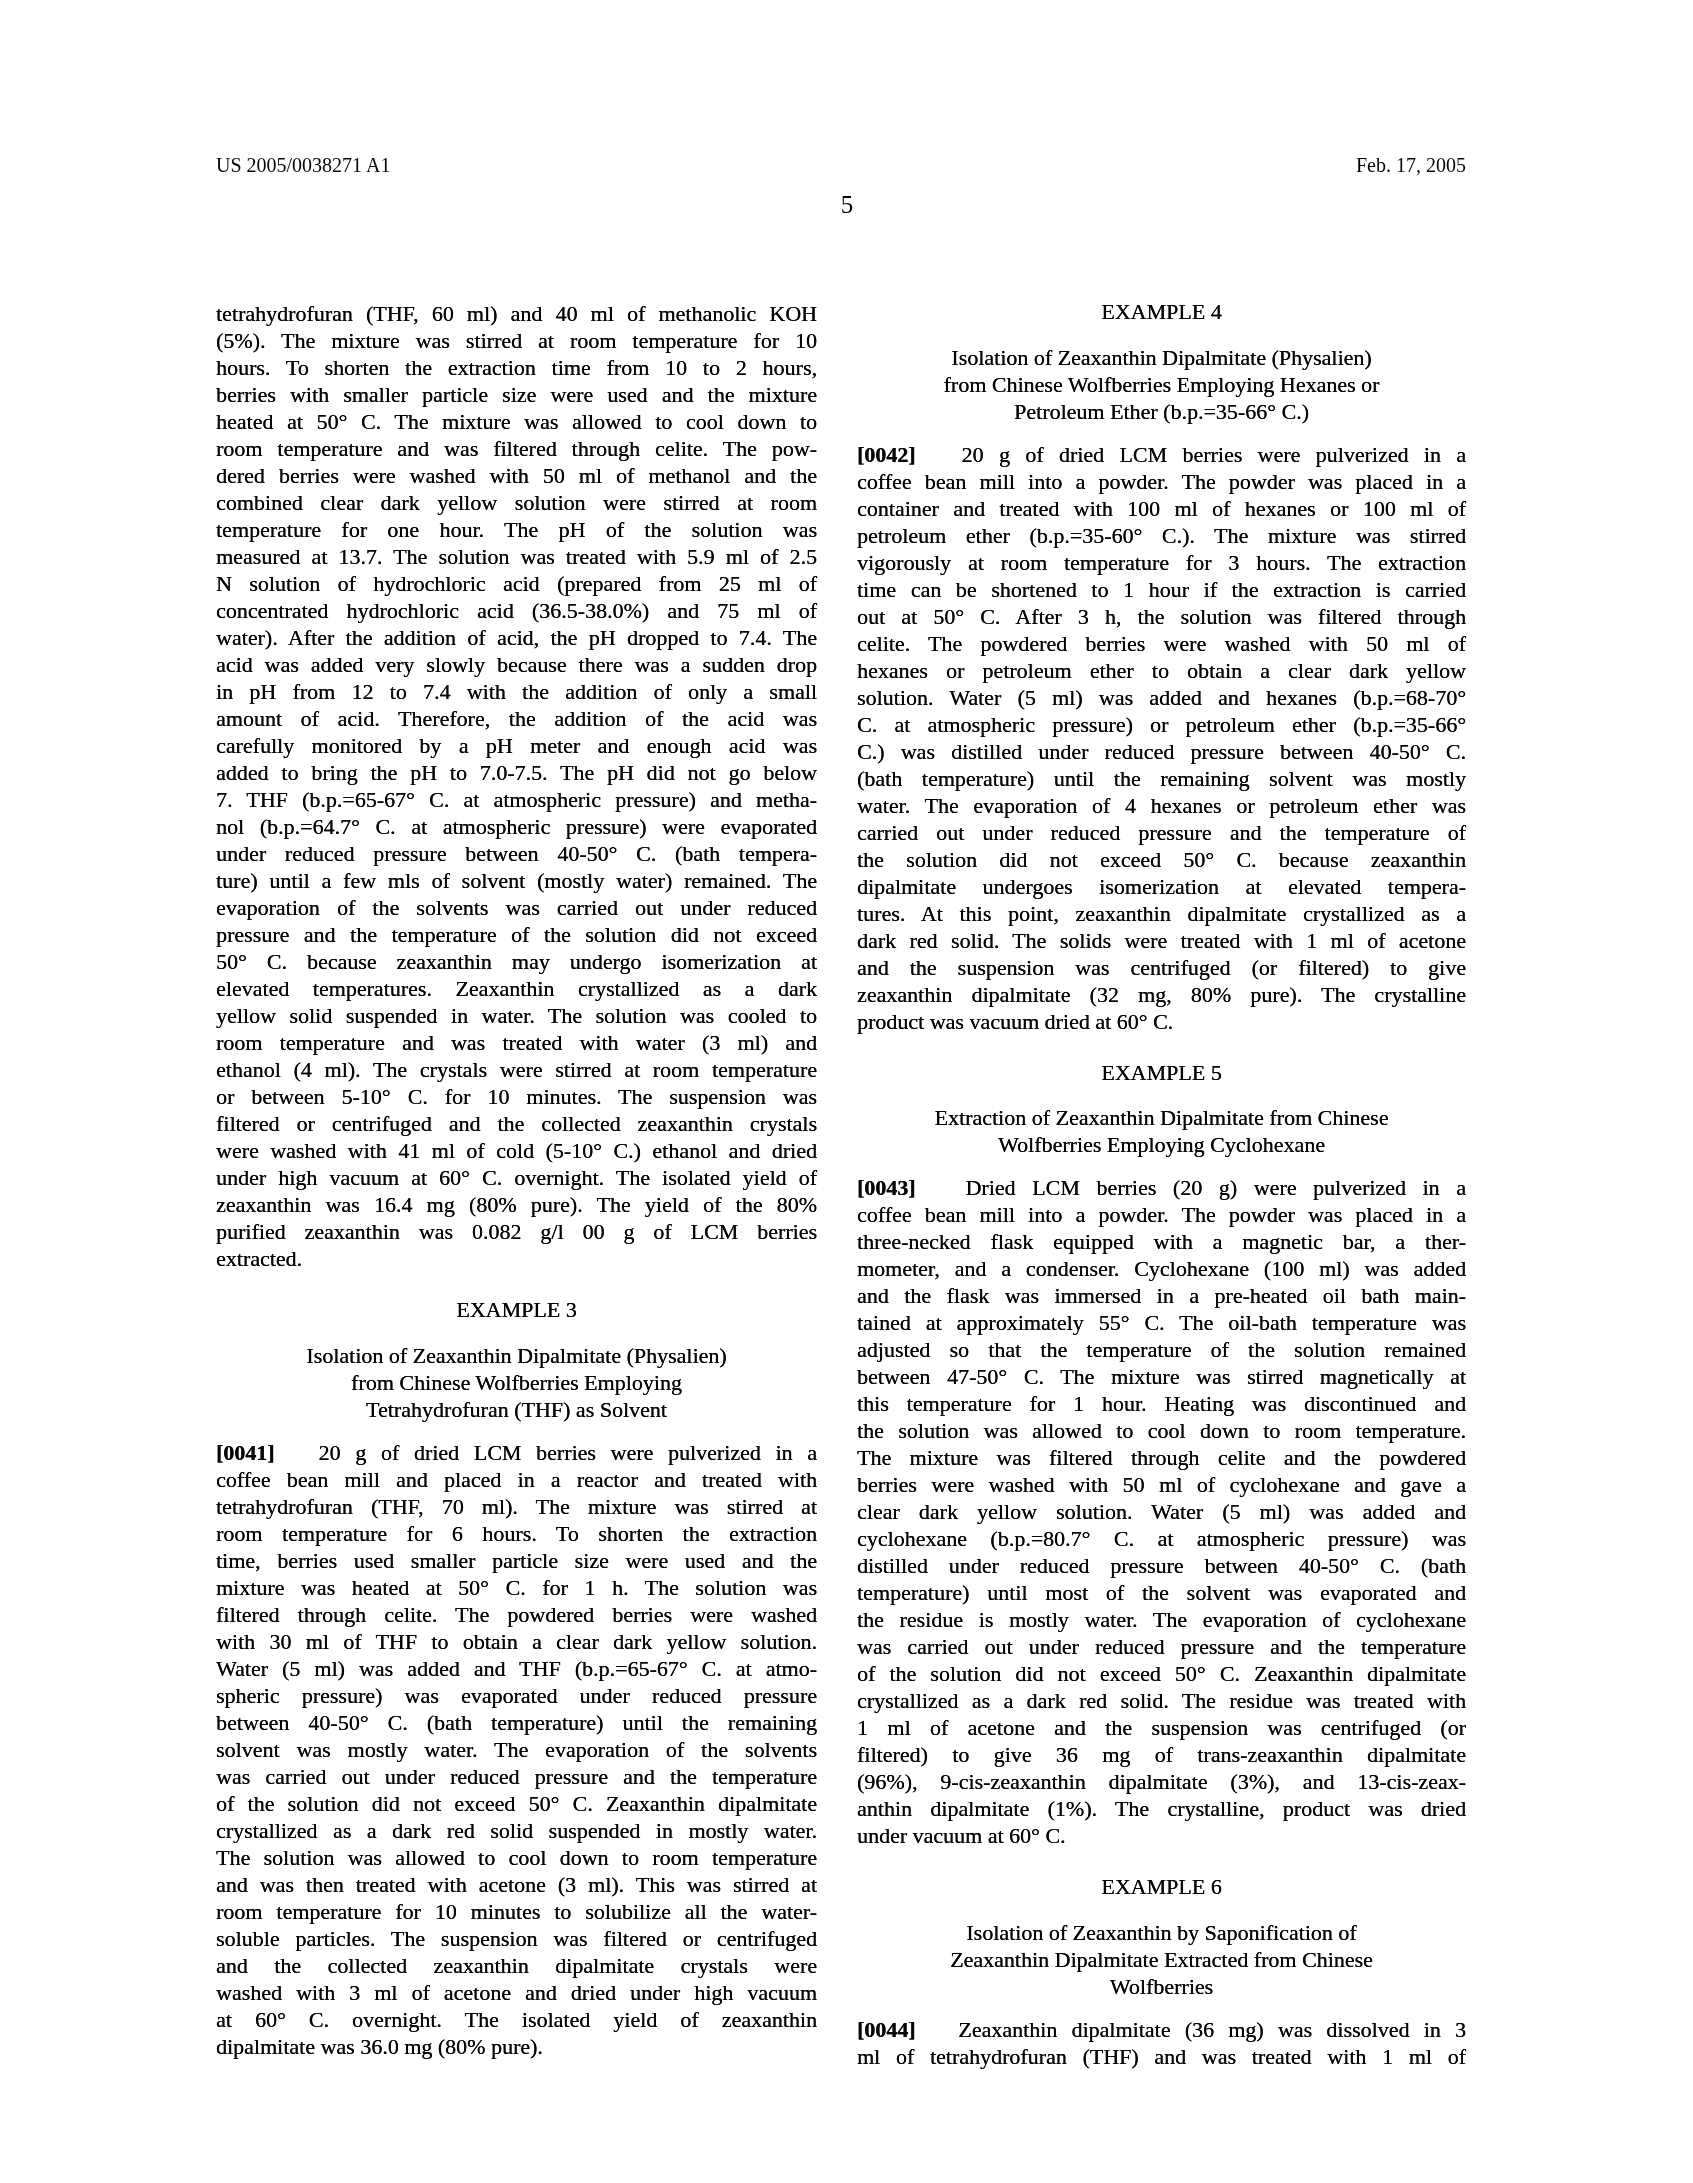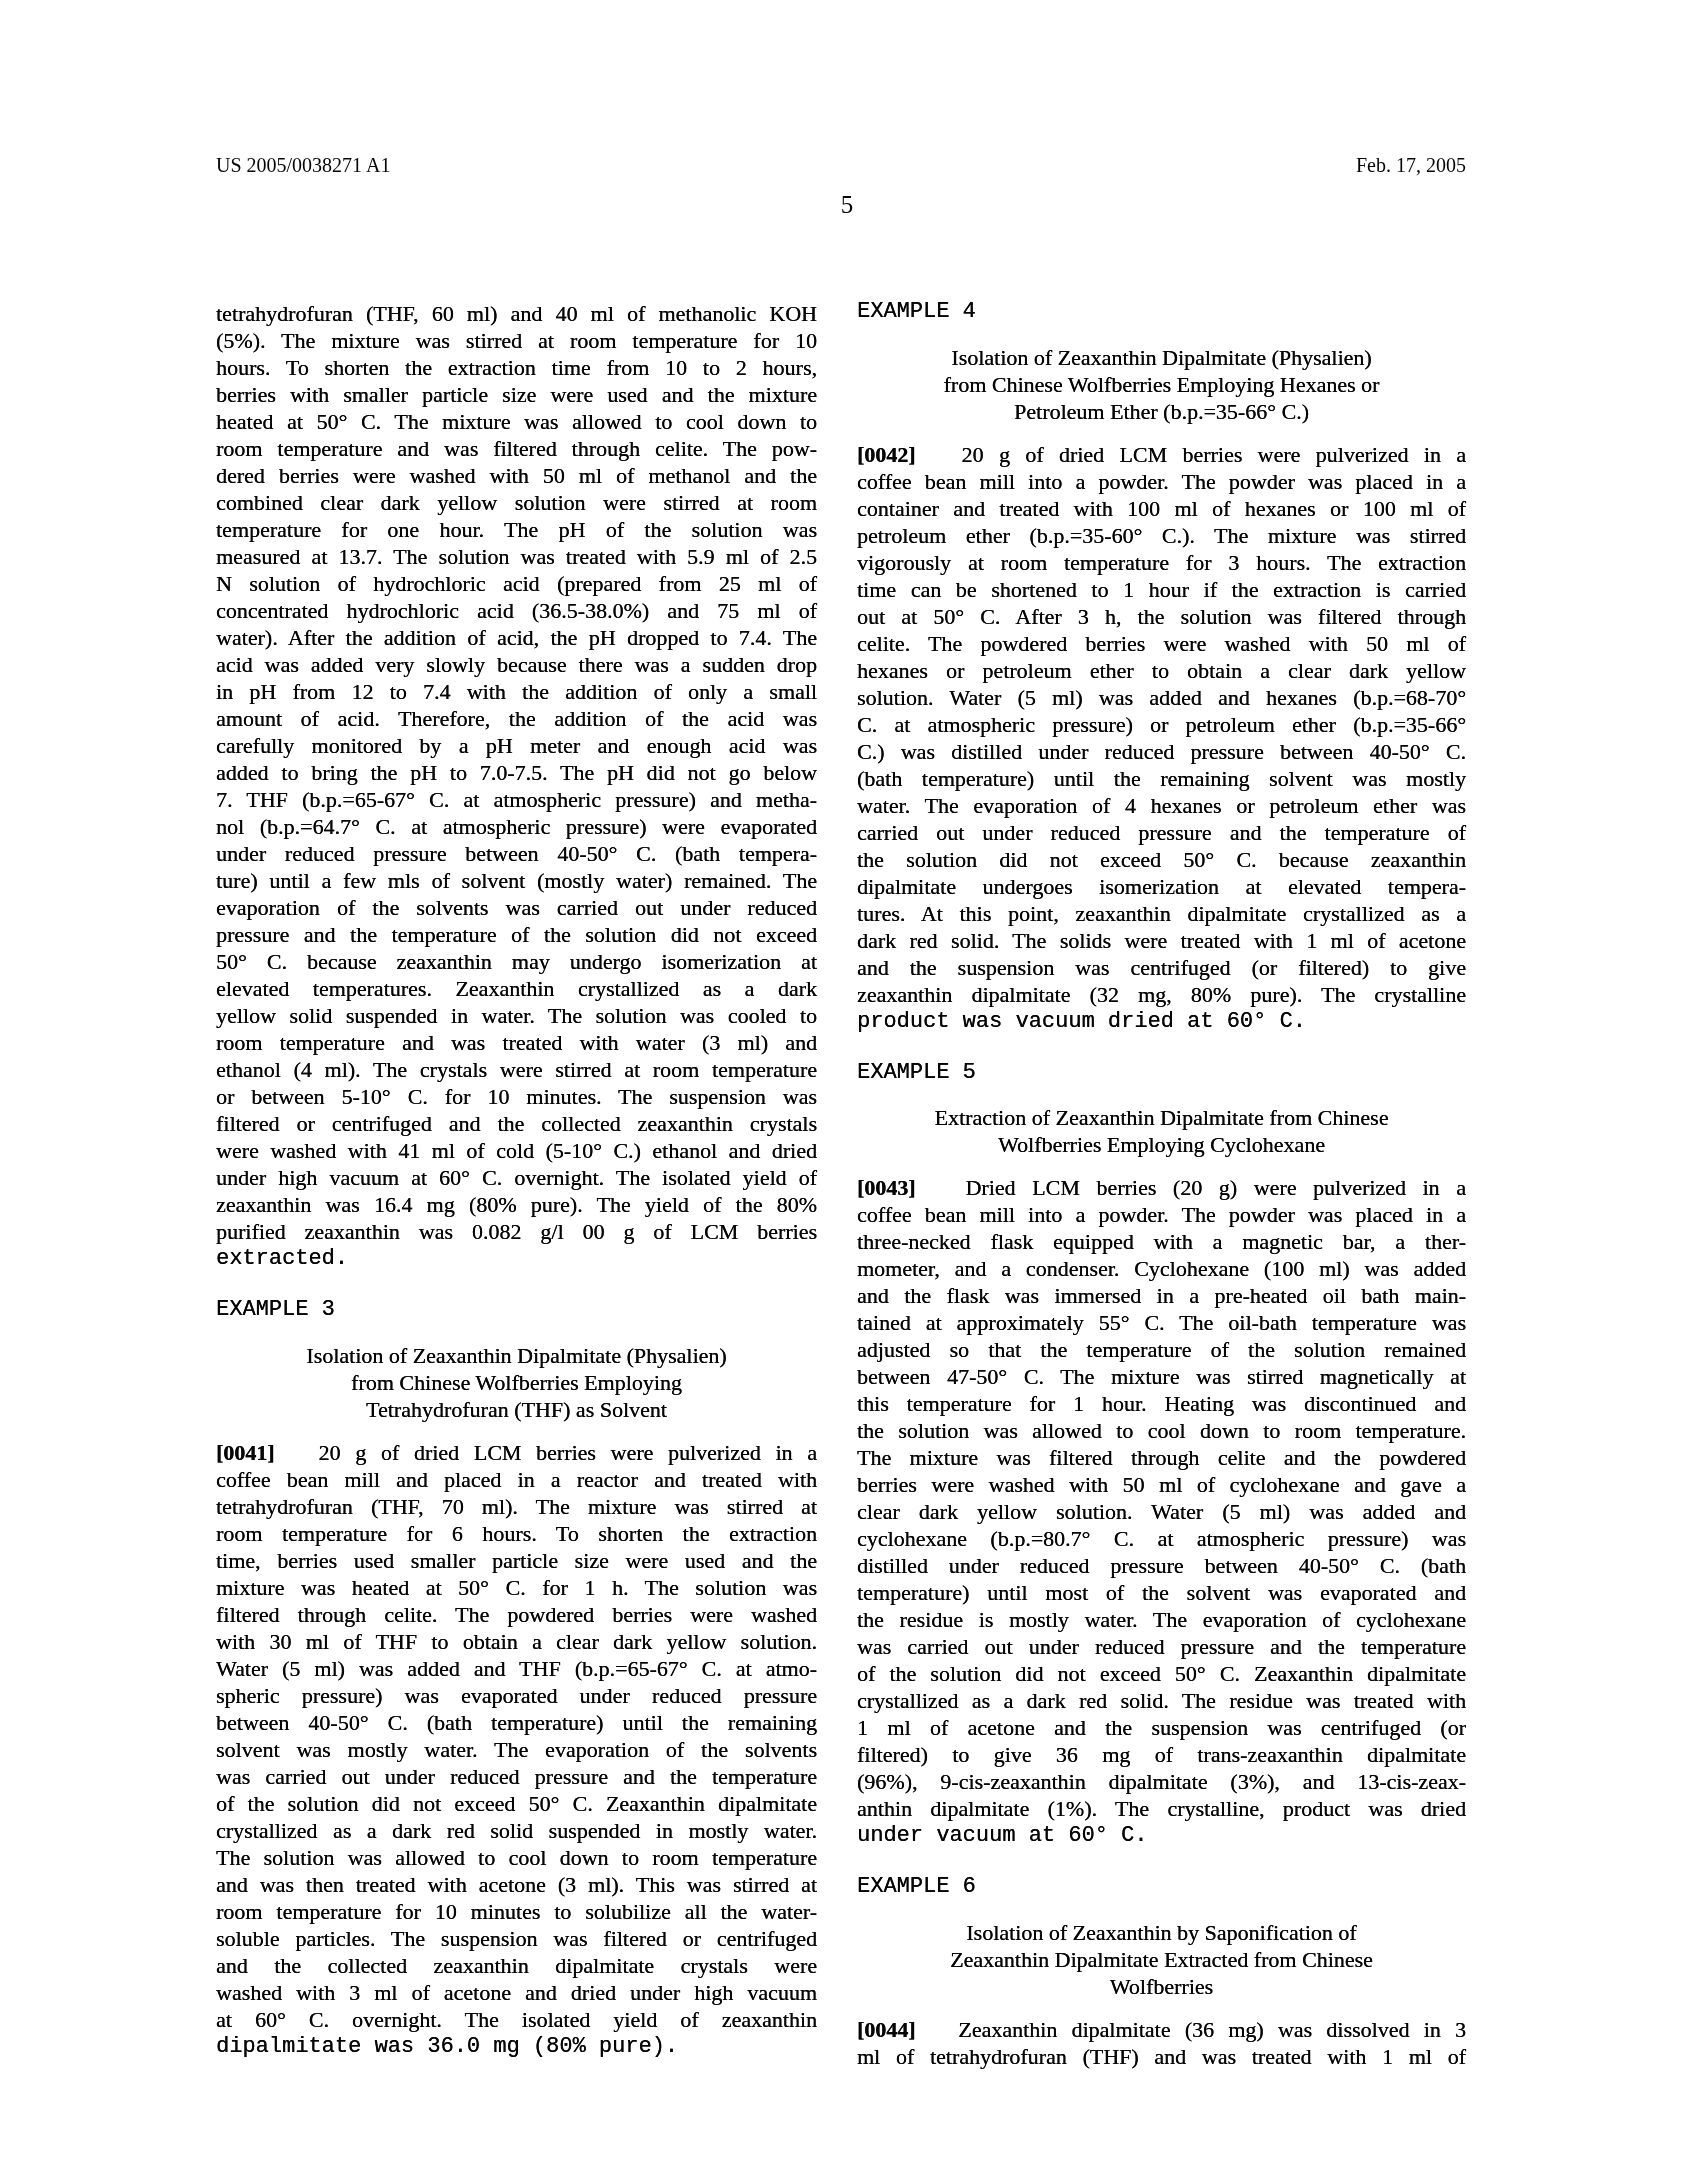--- a/index.html
+++ b/index.html
@@ -18,22 +18,22 @@
   }
   .page-num {
     position:absolute; left:0; top:191px; width:1694px;
     text-align:center; font-size:25px; line-height:28px;
   }
   .col { position:absolute; font-size:22px; line-height:27px;
          text-shadow:0.2px 0 0 currentColor; }
   #col-left  { left:216px;  top:300px; width:601px; }
   #col-right { left:857px; top:298px; width:609px; }
   .line { text-align:justify; text-align-last:justify; white-space:normal; }
-  .line.last { text-align-last:left;font-family:Liberation Mono, monospace; }
-  .heading { margin:24px 0 18.5px 0;font-family:Liberation Mono, monospace; }
+  .line.last { text-align-last:left; }
+  .heading { text-align:center; margin:24px 0 18.5px 0; }
   .col .heading:first-child { margin-top:0; }
   .subtitle { text-align:center; margin:0 0 16px 0; }
   .subtitle .sub-line { text-align:center; }
   b { font-weight:bold; }
 </style>
 </head>
 <body>
 
 <div class="page">
   <div class="page-header">

